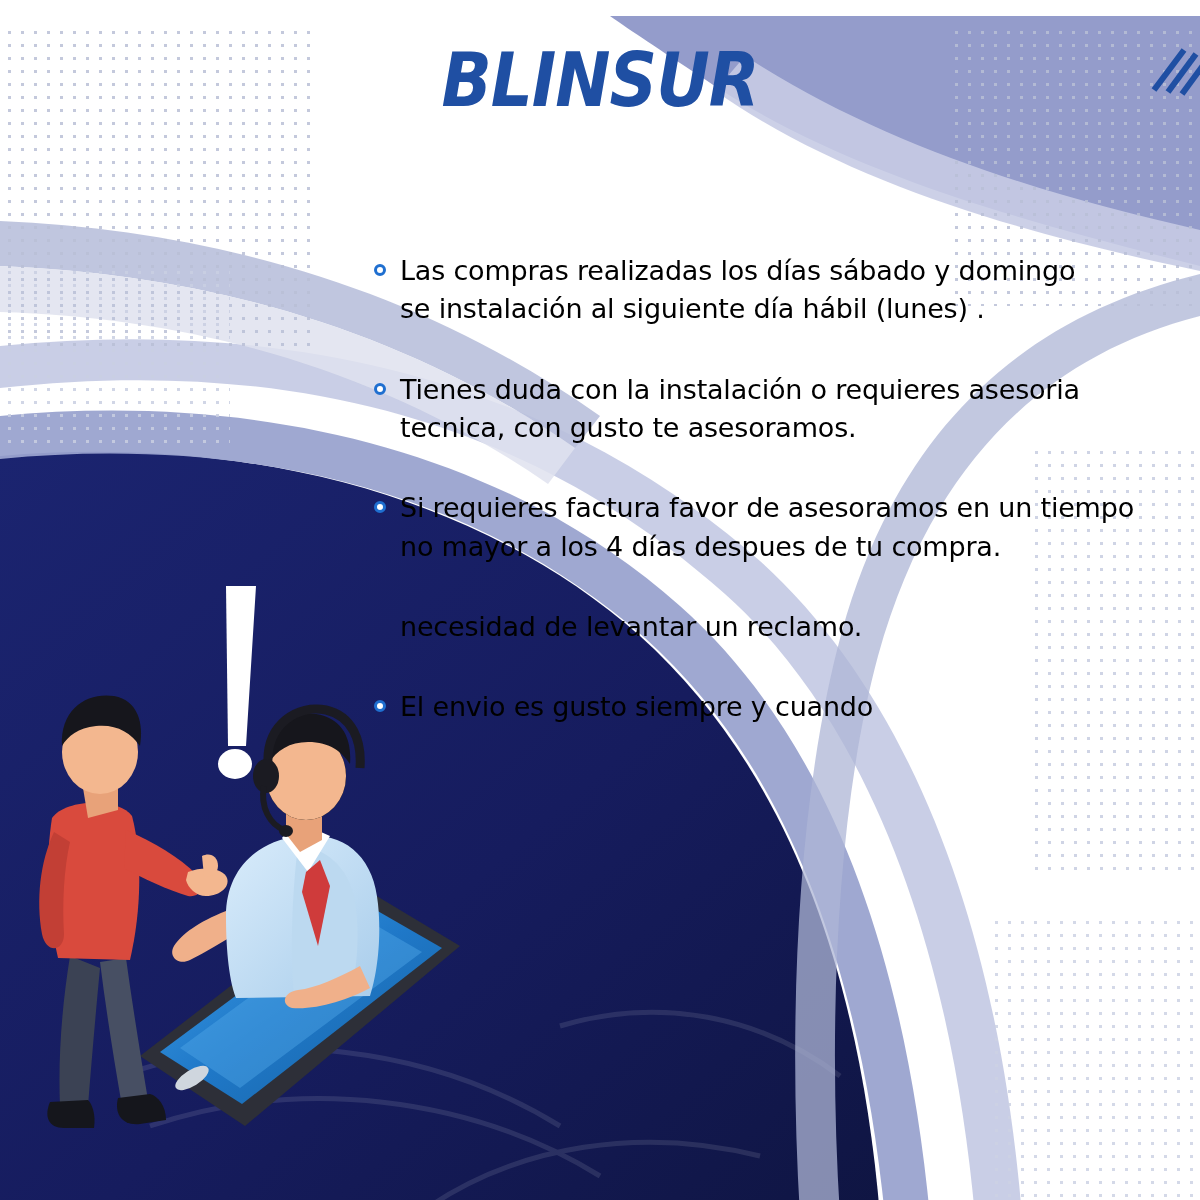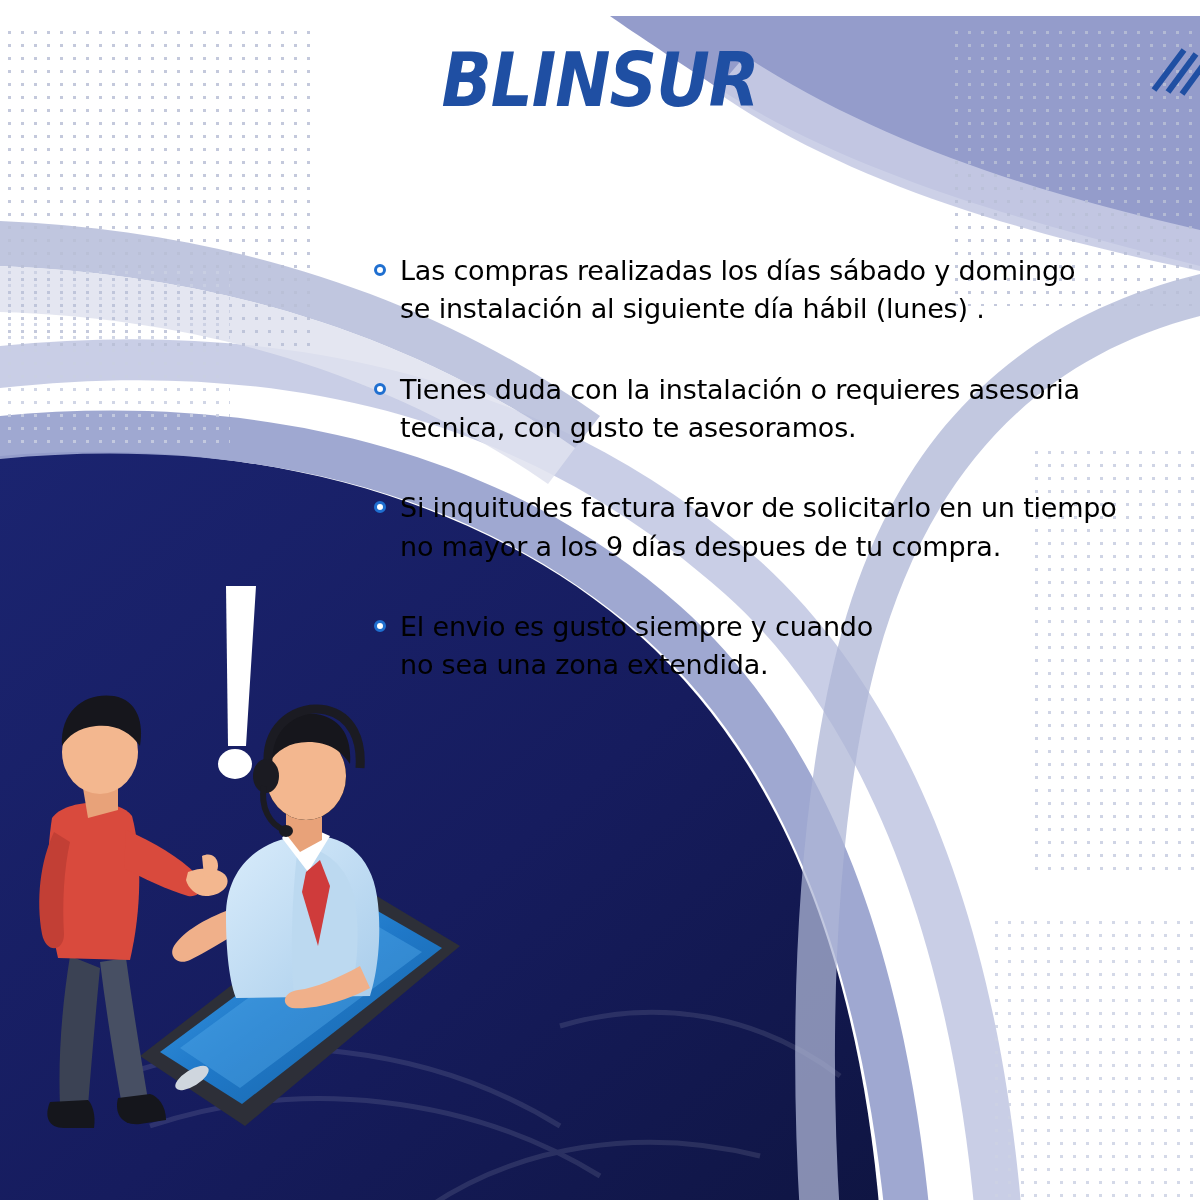--- a/index.html
+++ b/index.html
@@ -195,34 +195,34 @@
       <span class="line line1">
         <span class="bullet-dot"></span>
         <span>Tienes duda con la instalación o requieres asesoria</span>
       </span>
       <span class="line">tecnica, con gusto te asesoramos.</span>
     </div>
 
     <div class="bullet">
       <span class="line line1">
         <span class="bullet-dot"></span>
-        <span>Si inquitudes factura favor de solicitarlo en un tiempo</span>
+        <span>Si requieres factura favor de asesoramos en un tiempo</span>
       </span>
-      <span class="line">no mayor a los 9 días despues de tu compra.</span>
-    </div>
-
-    <div class="bullet">
+      <span class="line">no mayor a los 4 días despues de tu compra.</span>
+    </div>
+
+    <div class="bullet">
+      <span class="line">necesidad de levantar un reclamo.</span>
     </div>
 
     <div class="bullet">
       <span class="line line1">
         <span class="bullet-dot"></span>
         <span>El envio es gusto siempre y cuando</span>
       </span>
-      <span class="line">no sea una zona extendida.</span>
     </div>
 
   </div>
 
   <svg class="illus" viewBox="0 0 680 620">
     <defs>
       <linearGradient id="screenGrad" x1="0" y1="0" x2="1" y2="1">
         <stop offset="0%" stop-color="#3fa0e8"></stop>
         <stop offset="50%" stop-color="#1f78c8"></stop>
         <stop offset="100%" stop-color="#17619f"></stop>

